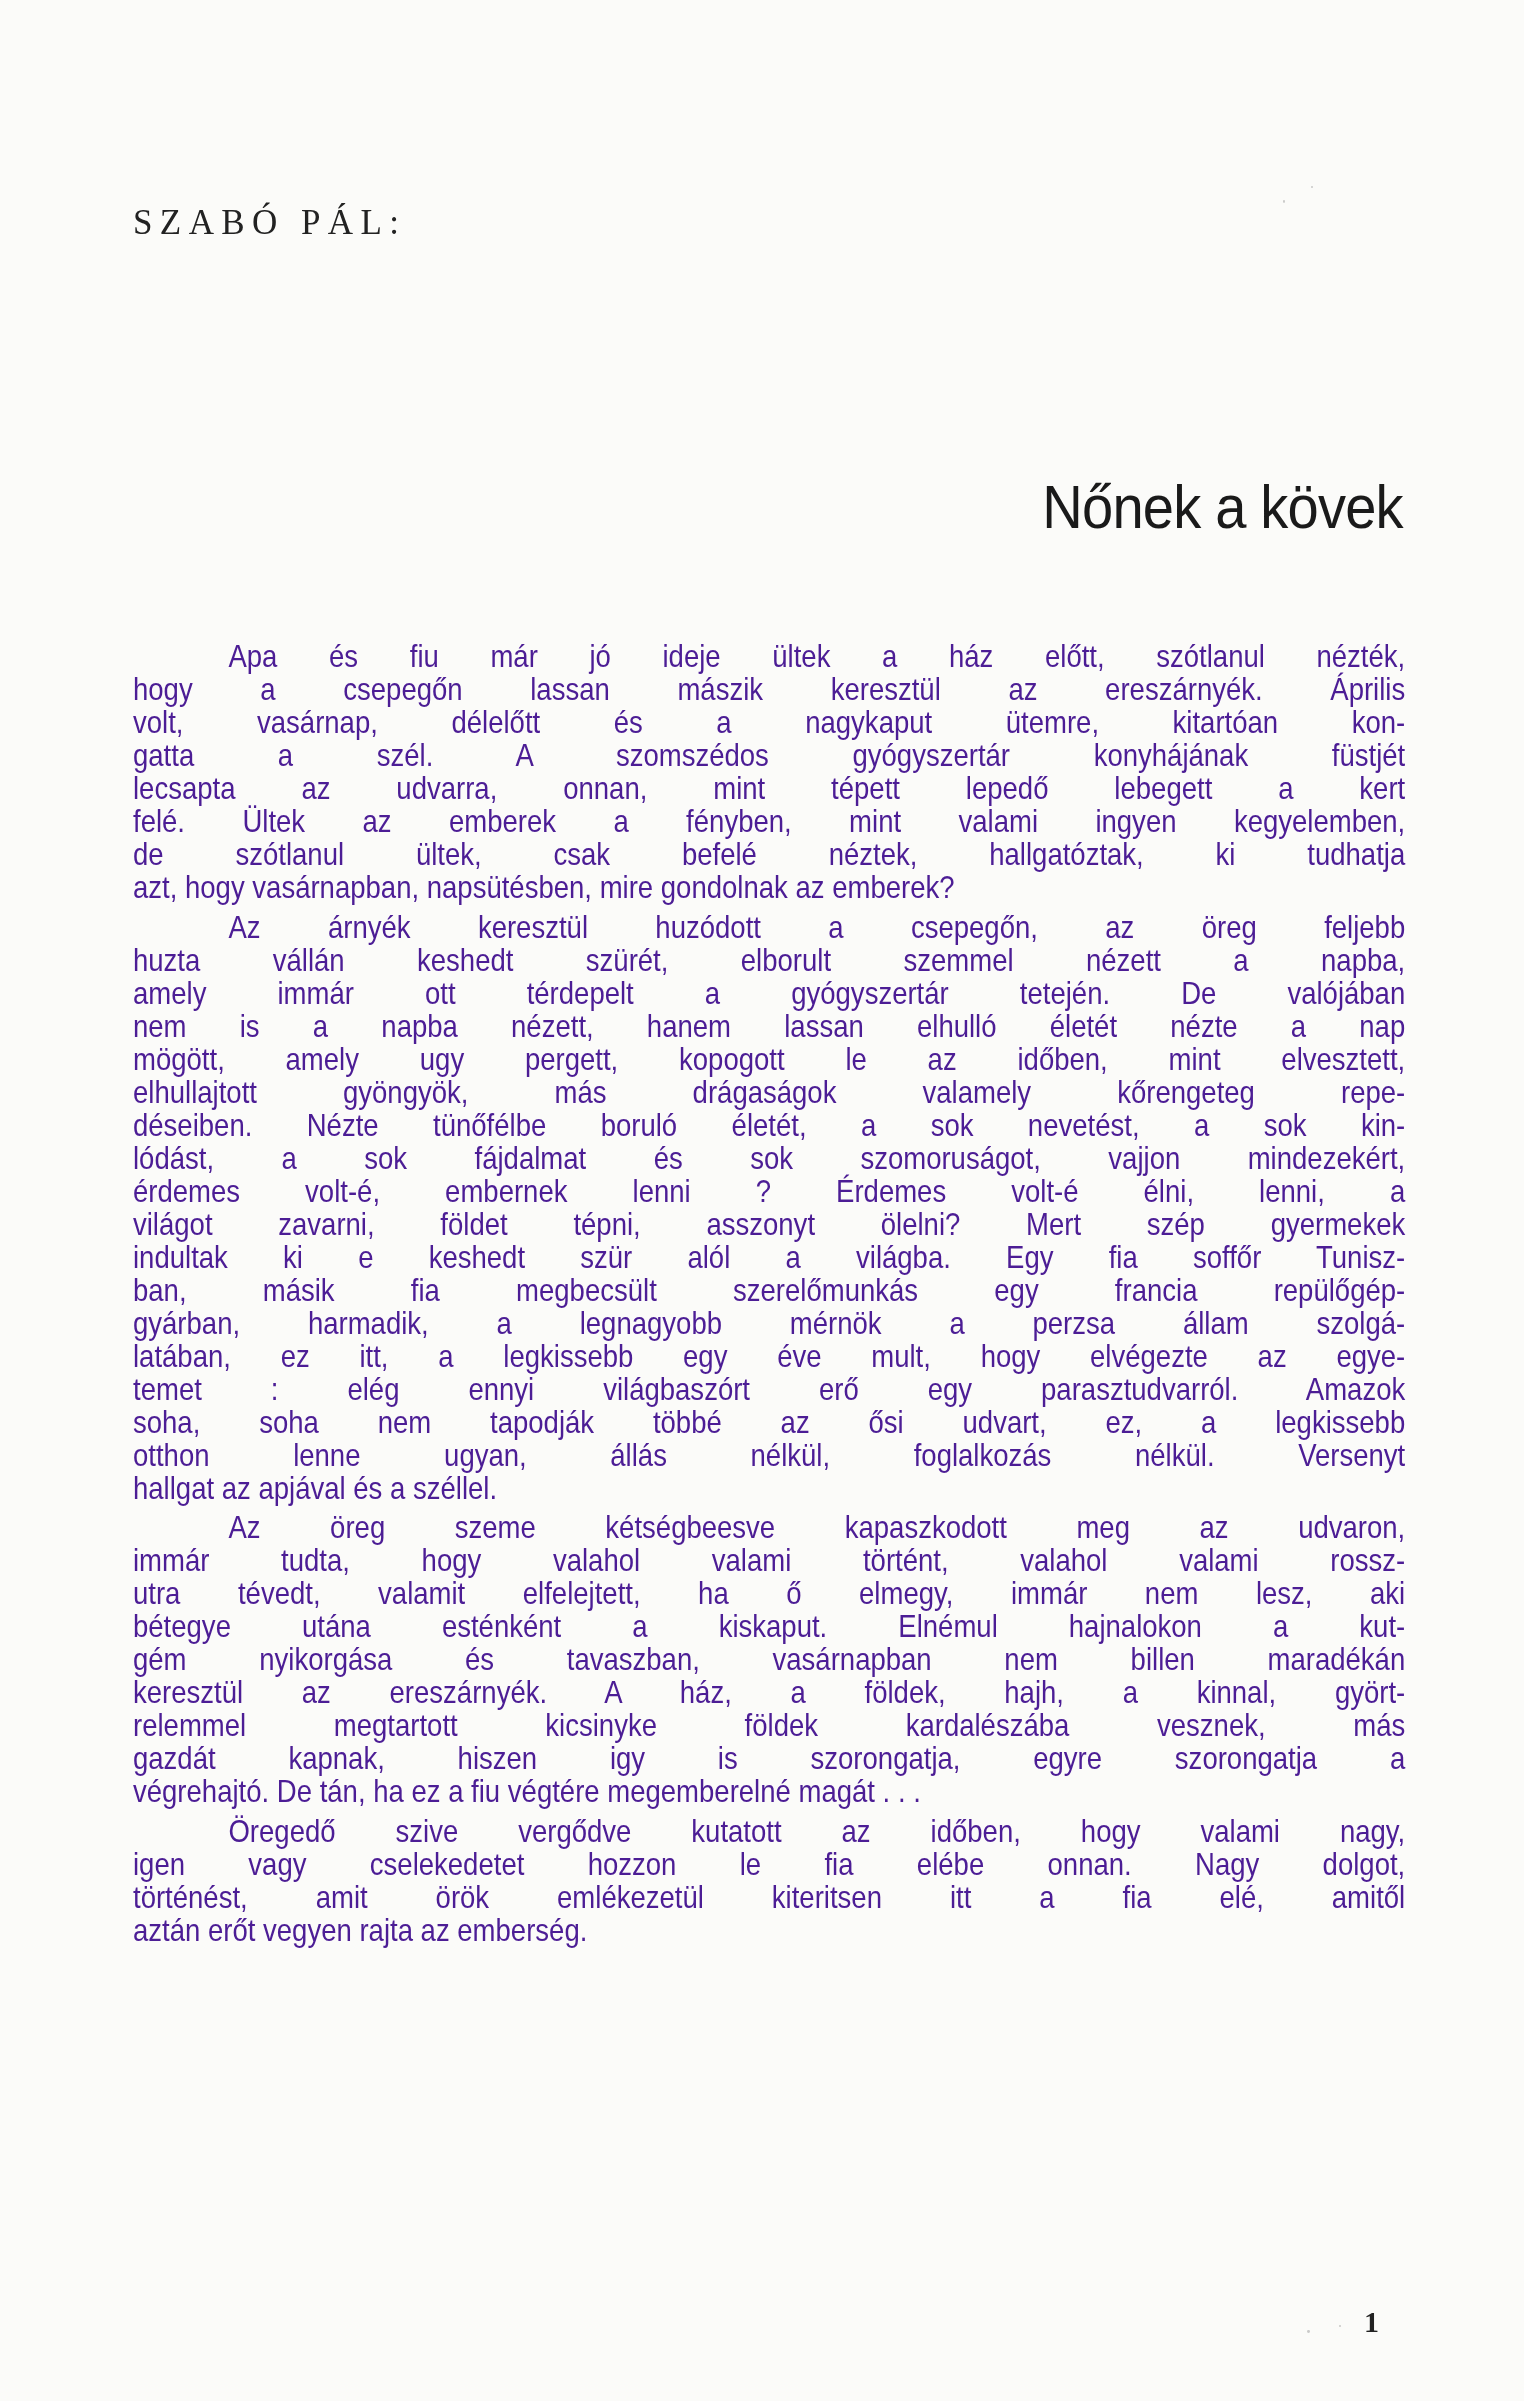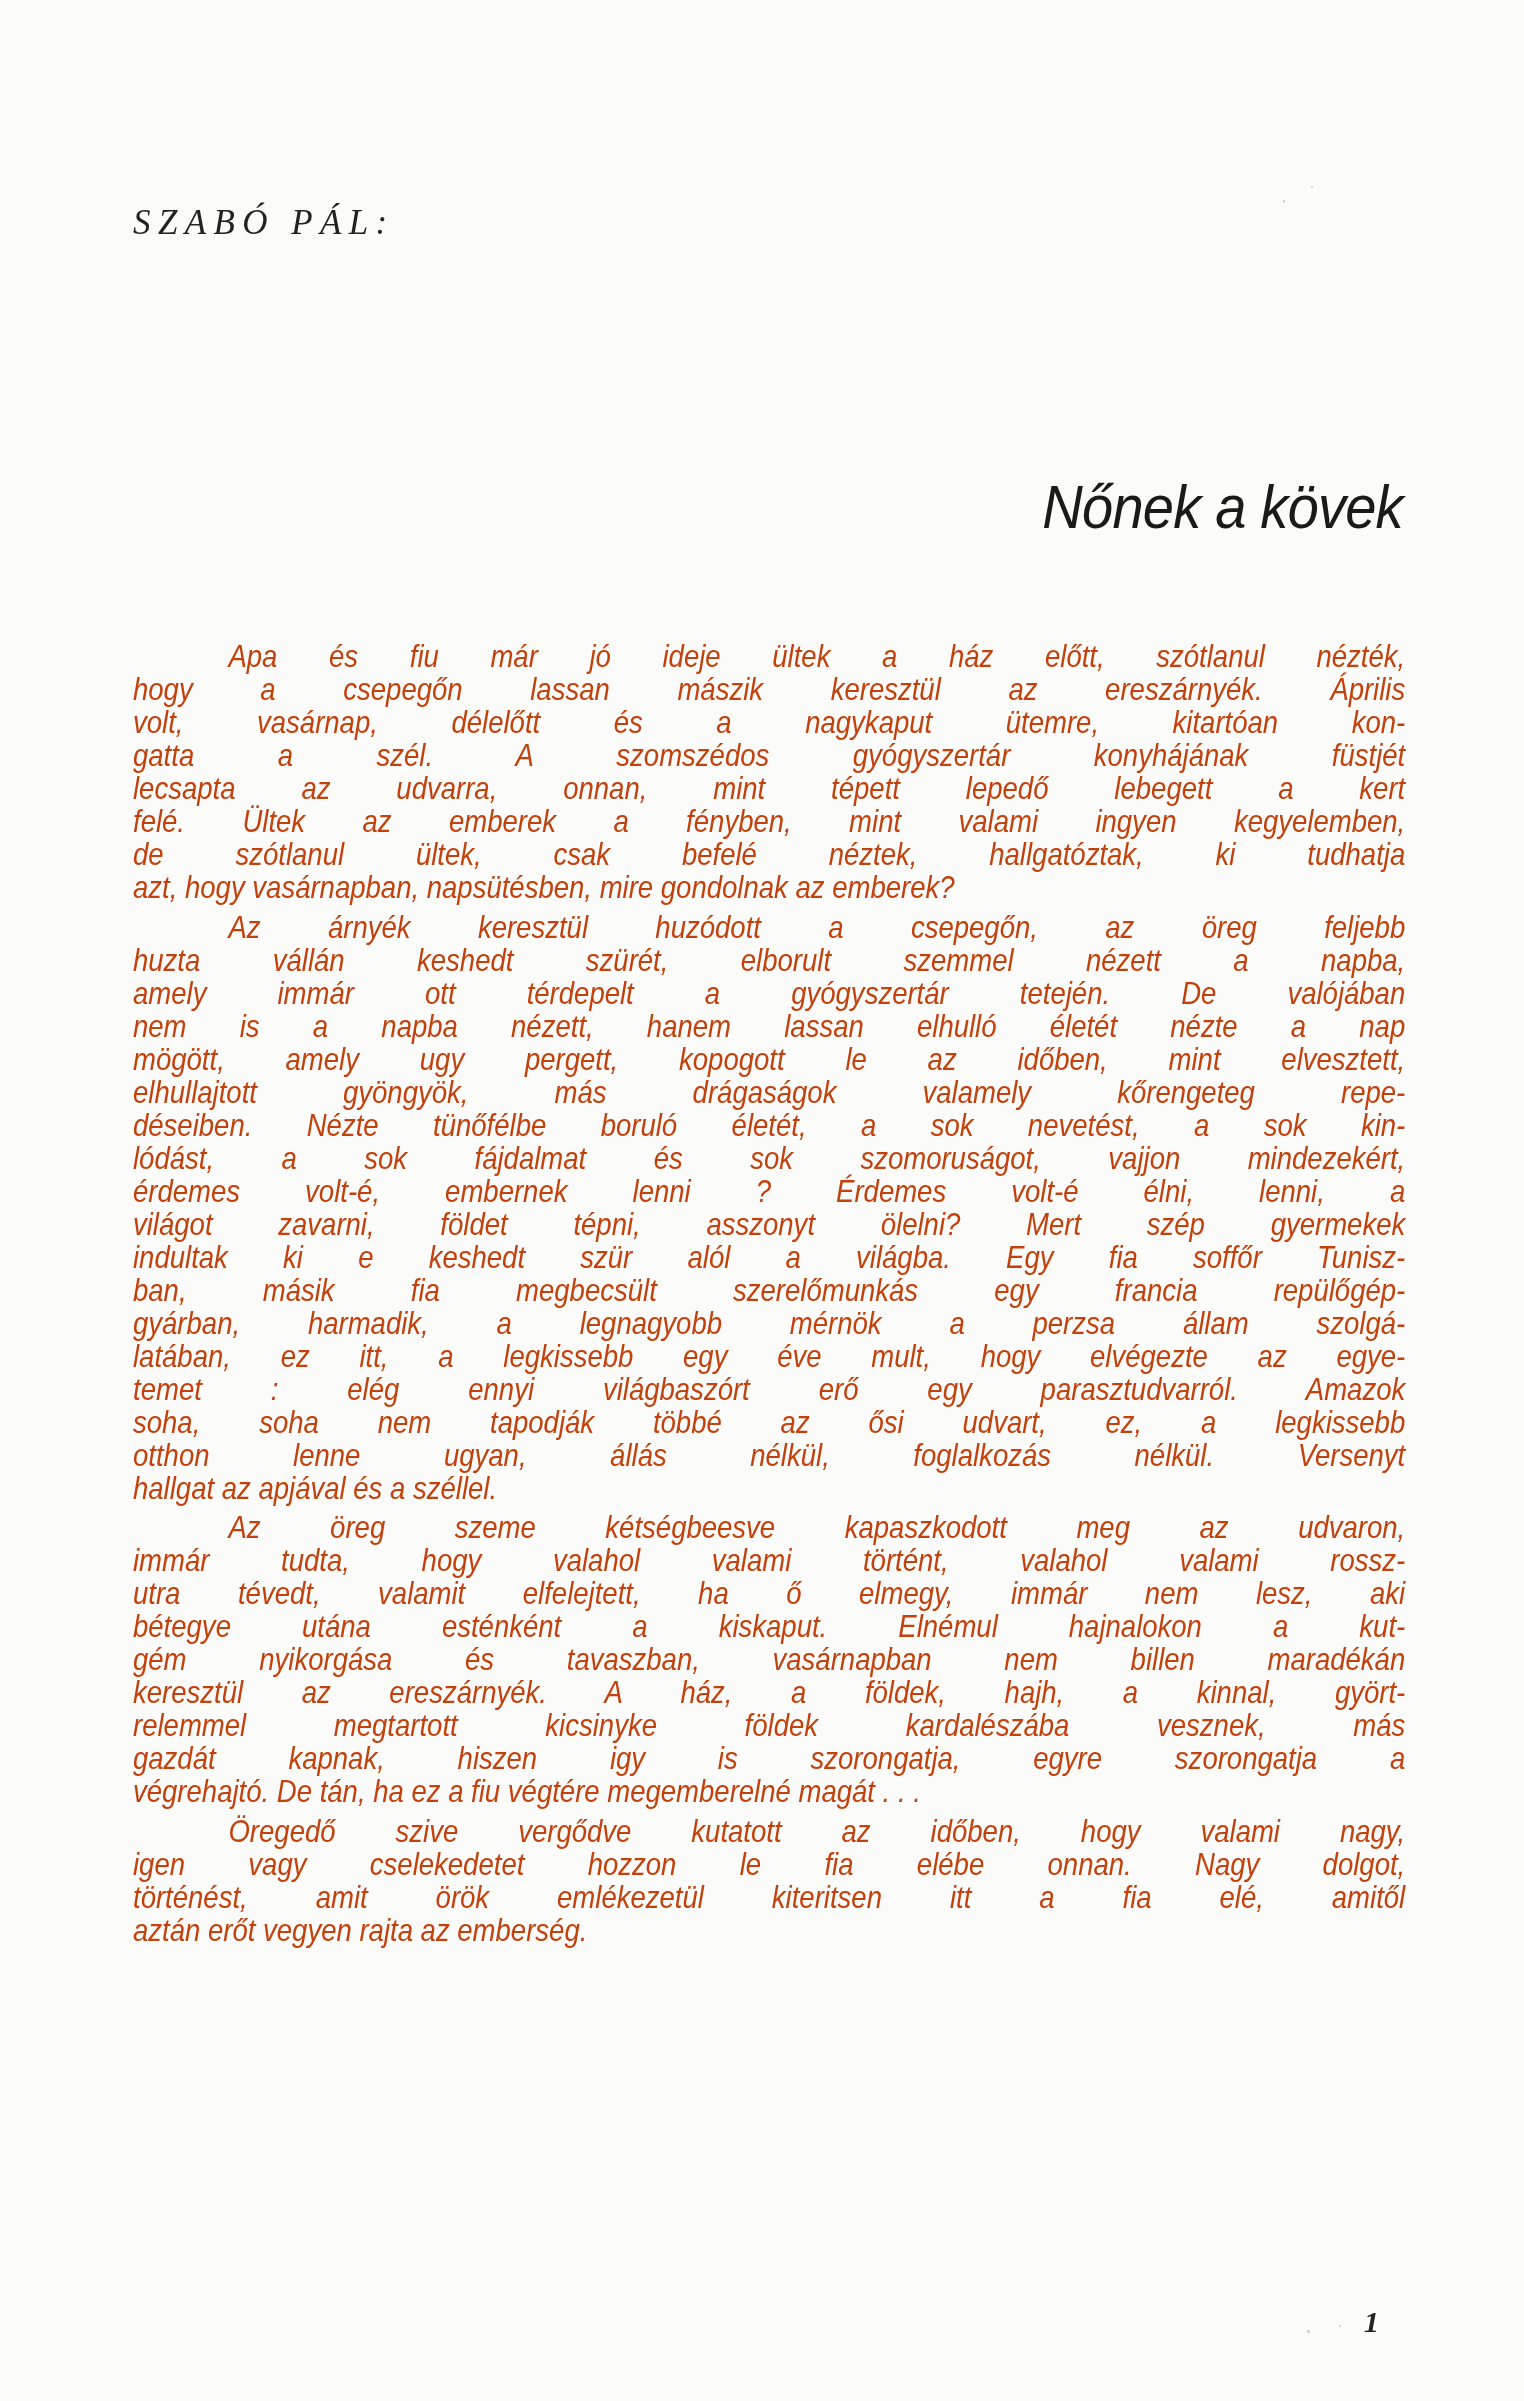--- a/index.html
+++ b/index.html
@@ -8,21 +8,21 @@
       height: 2401px;
       background: #fbfbf9;
       position: relative;
       overflow: hidden;
       color: #1d1d1d;
       font-family: "Liberation Serif", "DejaVu Serif", serif;
     }
     .page {
       position: absolute;
       left: 0; top: 0;
-      width: 1524px; height: 2401px; font-style: italic;
+      width: 1524px; height: 2401px;
     }
     .author {
       position: absolute;
       left: 133px;
       top: 203px;
       font-size: 35px;
       letter-spacing: 7.4px;
       font-weight: normal;
       color: #222;
     }
@@ -38,21 +38,21 @@
       transform-origin: right center;
     }
     .body {
       position: absolute;
       left: 133px;
       top: 640px;
       width: 1272px;
       font-family: "Liberation Sans", "DejaVu Sans", sans-serif;
       font-size: 32px;
       line-height: 33px;
-      color: #c2410c;
+      color: #4c1d95;
     }
     .line {
       display: block;
       text-align: justify;
       text-align-last: justify;
       white-space: nowrap;
       height: 33px;
       transform: scaleX(0.86);
       transform-origin: left center;
       width: 116.3%;

